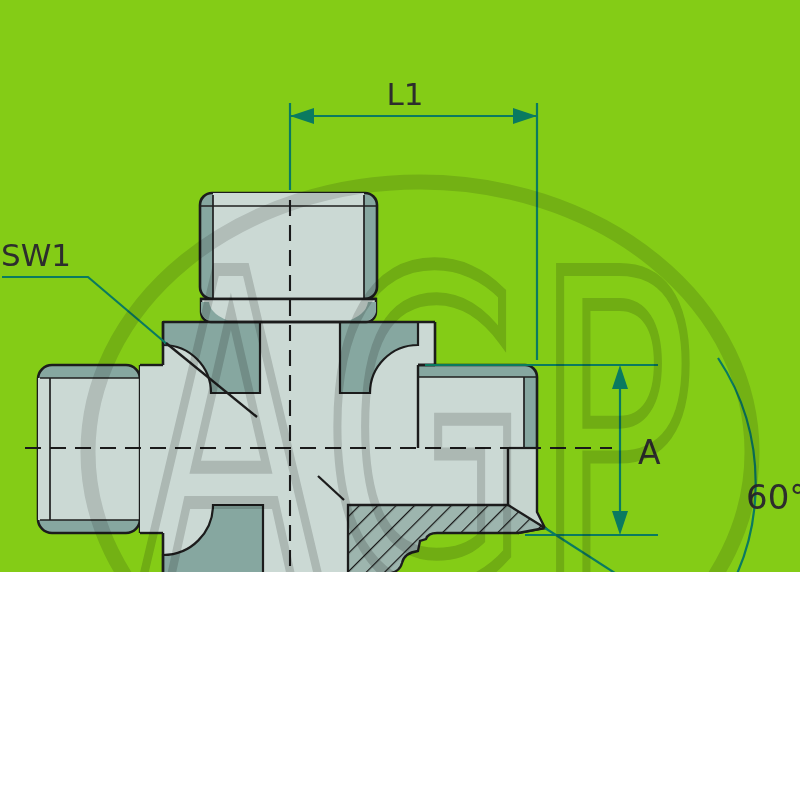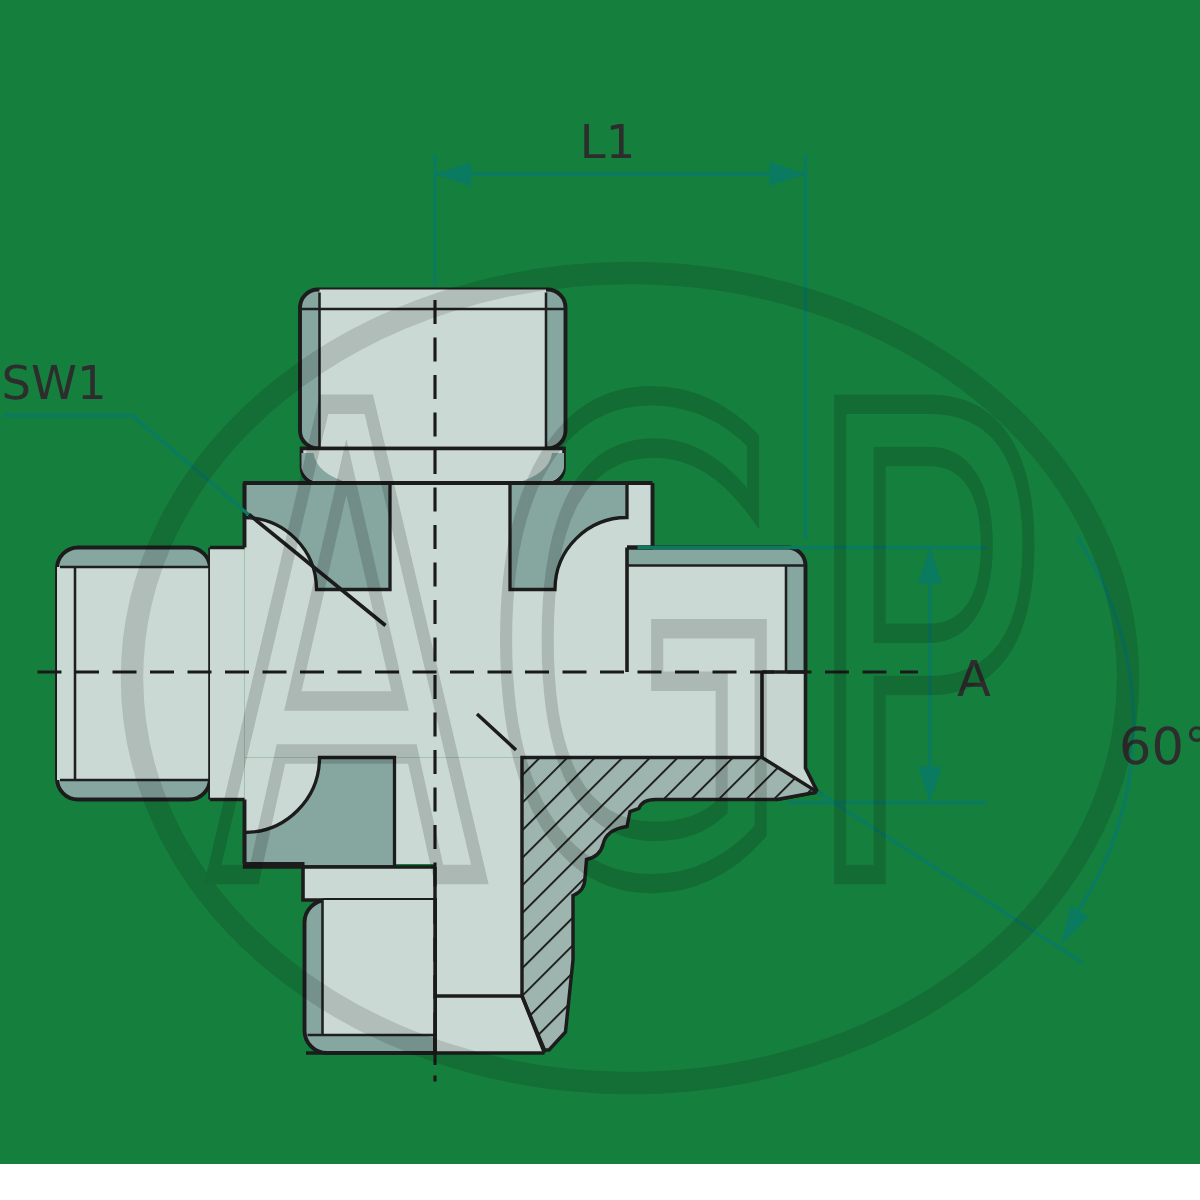--- a/index.html
+++ b/index.html
@@ -1,16 +1,16 @@
 <!DOCTYPE html>
 <html><head>
 <meta charset="utf-8">
 <style>
   html,body{margin:0;padding:0;background:#ffffff;}
-  .stage{position:relative;width:800px;height:776px;background:#15803d;overflow:hidden;
+  .stage{position:relative;width:800px;height:572px;background:#84cc16;overflow:hidden;
          font-family:"DejaVu Sans","Liberation Sans",sans-serif;}
   svg{display:block}
   .dim-text{font-family:"DejaVu Sans","Liberation Sans",sans-serif;fill:#2d2d2d;}
   .wm{mix-blend-mode:multiply;}
 </style>
 </head>
 <body>
 
 <div class="stage">
 <svg width="800" height="800" viewBox="0 0 800 800">

